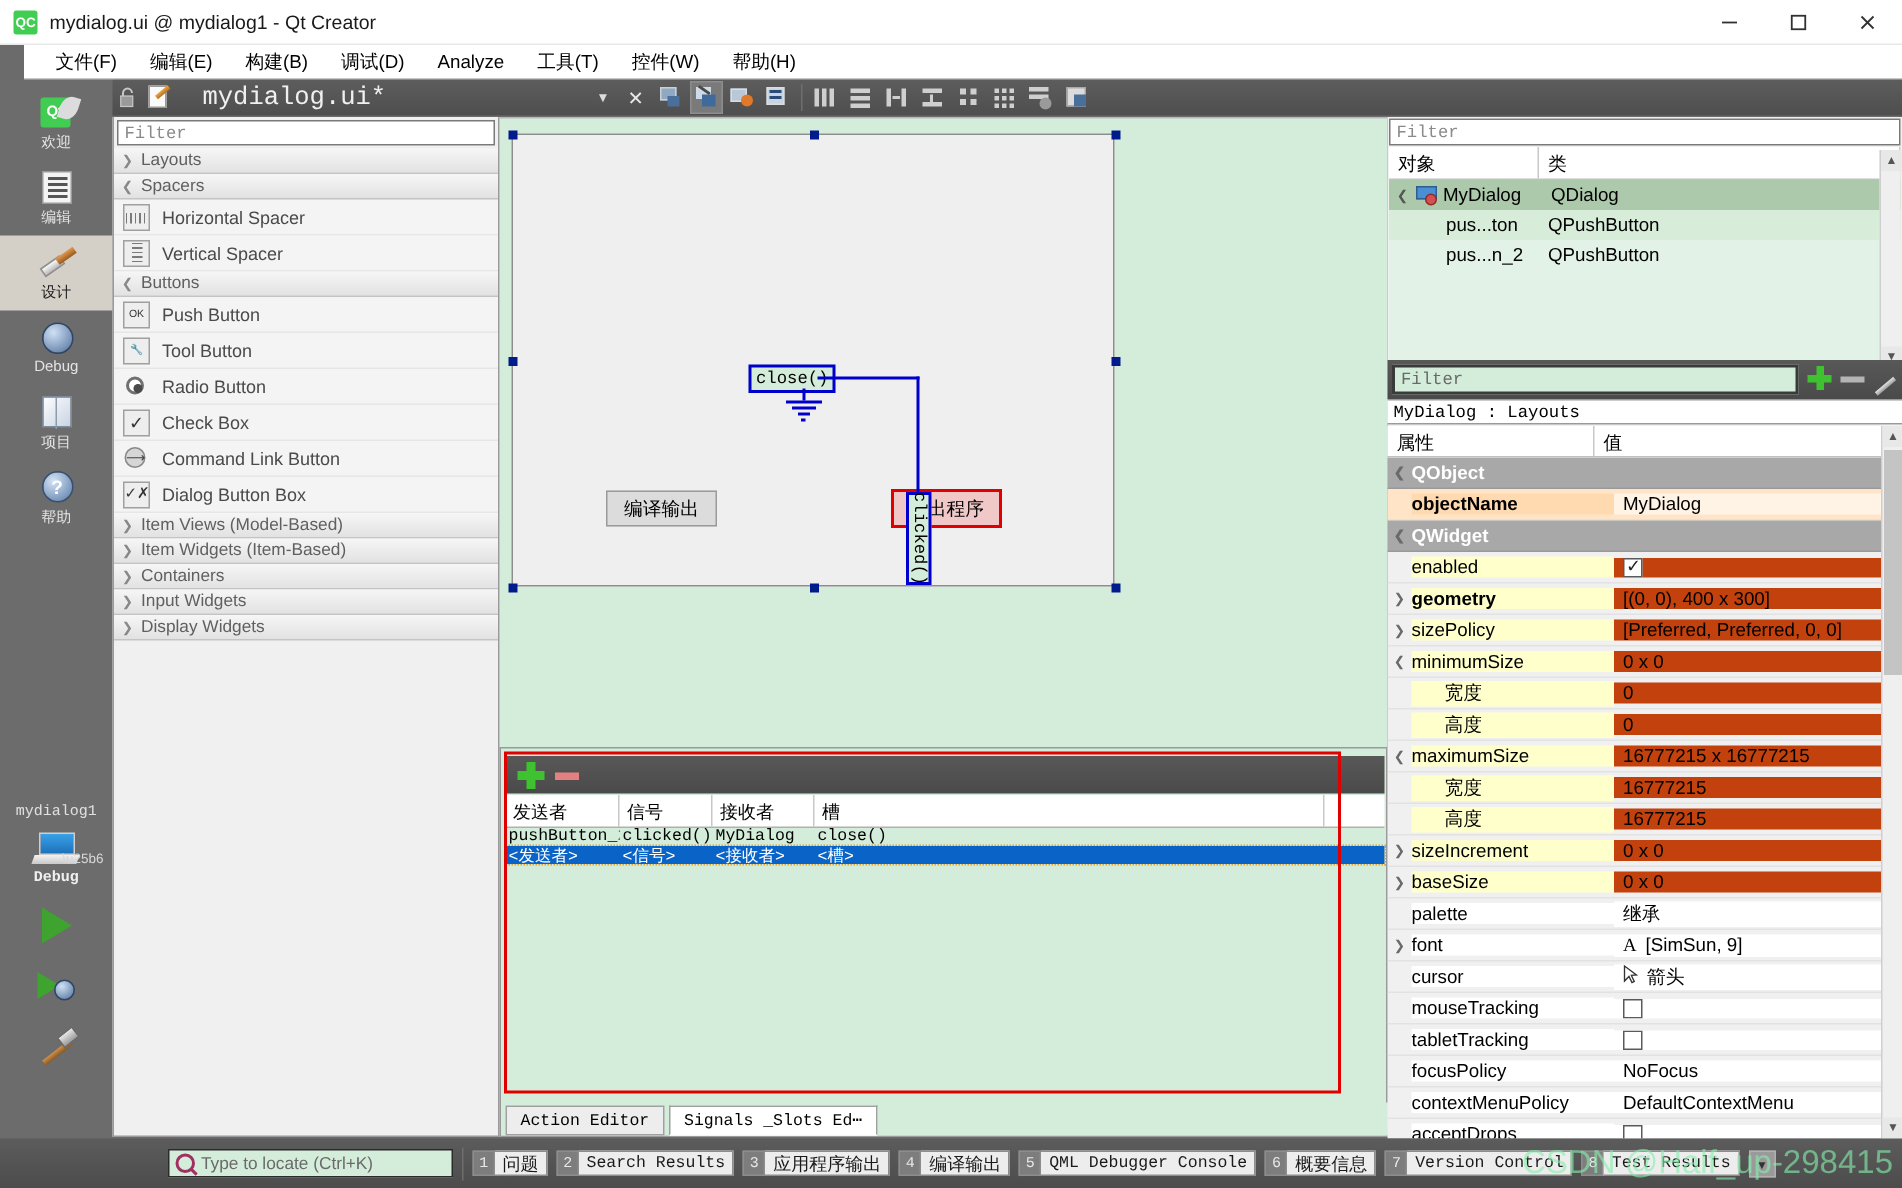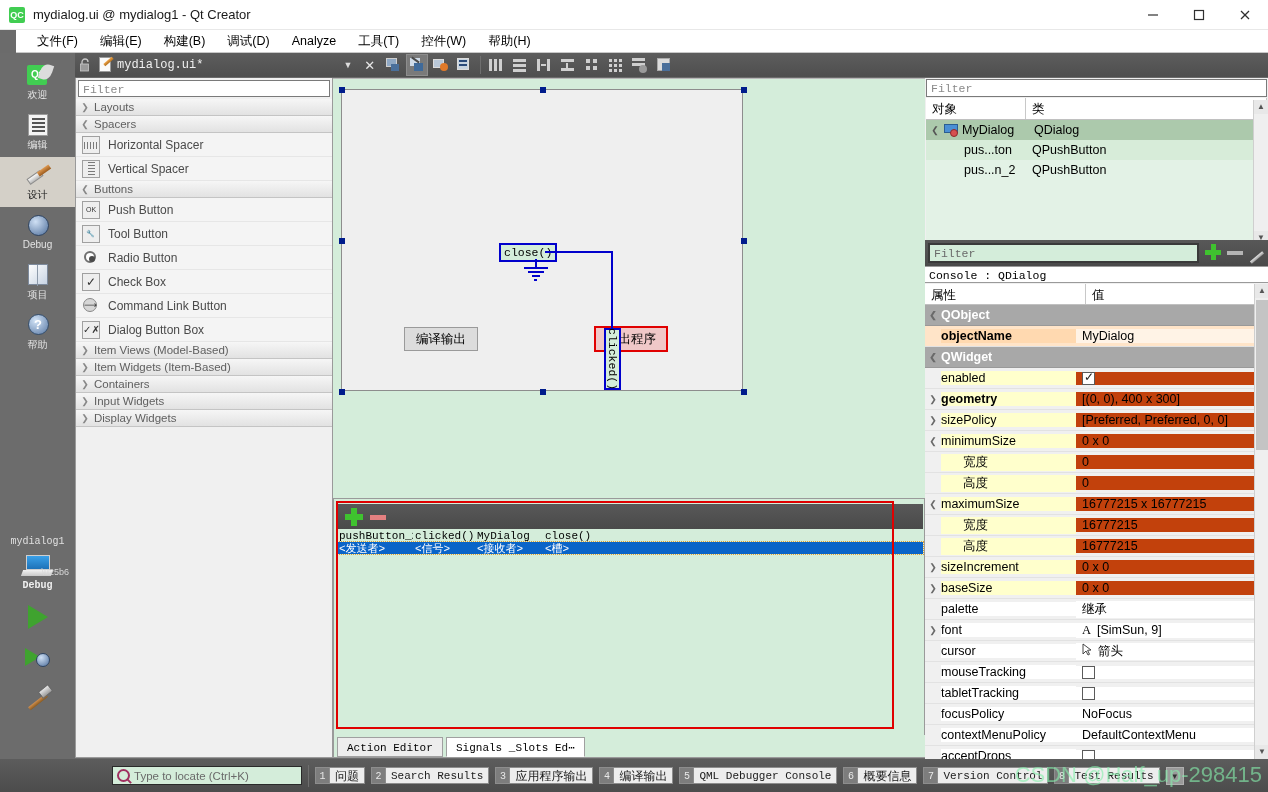--- a/index.html
+++ b/index.html
@@ -109,22 +109,22 @@
     background:linear-gradient(#5d5d5d,#4e4e4e);
     display:flex; align-items:center;
   }
   .tb-lock { width:20px; height:22px; display:flex; align-items:center; justify-content:center; }
   .tb-fileico { width:18px;height:18px;position:relative;margin-left:2px; }
   .tb-fileico .pg { position:absolute;left:2px;top:1px;width:12px;height:15px;background:#fafafa;
       border:1px solid #9a9a9a;}
   .tb-fileico .pen{ position:absolute;left:6px;top:4px;width:11px;height:3px;
       background:linear-gradient(#f0a64b,#b4701c); transform:rotate(-40deg);}
   .tb-filename {
-    font-family:"Liberation Mono", monospace; font-size:12px; color:#f0f0f0;
-    margin-left:2px; white-space:nowrap;
+    font-family:"Liberation Mono", monospace; font-size:17px; color:#f0f0f0;
+    margin-left:20px; white-space:nowrap;
   }
   .tb-caret { color:#dcdcdc; font-size:9px; margin-left:140px; }
   .tb-x { color:#e8e8e8; font-size:13px; margin-left:12px; margin-right:6px; }
   .tb-sep { width:1px;height:18px;background:#6f6f6f;margin:0 3px; }
   .tbtn { width:22px;height:22px;margin:0 1px; display:flex;align-items:center;justify-content:center;
           position:relative; }
   .tbtn.active { background:#7a7a7a; border:1px solid #8d8d8d; }
   .tbico { position:relative; width:16px;height:16px; }
   .g-sq { position:absolute; background:#cfcfcf; }
 
@@ -662,20 +662,26 @@
       </div>
     </div>
   </div>
 
   <div class="sigpanel">
     <div class="sig-toolbar">
       <div class="plusico"></div>
       <div class="minusico"></div>
     </div>
     <div class="sig-table">
+      <div class="sig-head">
+        <div class="c1">发送者</div>
+        <div class="c2">信号</div>
+        <div class="c3">接收者</div>
+        <div class="c4">槽</div>
+      </div>
       <div class="sig-row r1">
         <div class="c1">pushButton_2</div>
         <div class="c2">clicked()</div>
         <div class="c3">MyDialog</div>
         <div class="c4">close()</div>
       </div>
       <div class="sig-row r2">
         <div class="c1">&lt;发送者&gt;</div>
         <div class="c2">&lt;信号&gt;</div>
         <div class="c3">&lt;接收者&gt;</div>
@@ -725,23 +731,23 @@
     </div>
   </div>
 
   <div class="propeditor">
     <div class="pe-toolbar">
       <div class="pe-filter">Filter</div>
       <div class="pe-btn pplus"></div>
       <div class="pe-btn pminus"></div>
       <div class="pe-btn pwrench"></div>
     </div>
-    <div class="pe-title">Console : QDialog</div>
+    <div class="pe-title">MyDialog : Layouts</div>
     <div class="pe-head">
-      <div style="width:161px;">属性</div>
+      <div style="width:138px;">属性</div>
       <div style="flex:1;">值</div>
     </div>
     <div class="pe-rows">
 
       <div class="prow group">
         <div class="pchev">❮</div>
         <div class="pname">QObject</div>
         <div class="pval"></div>
       </div>
 

